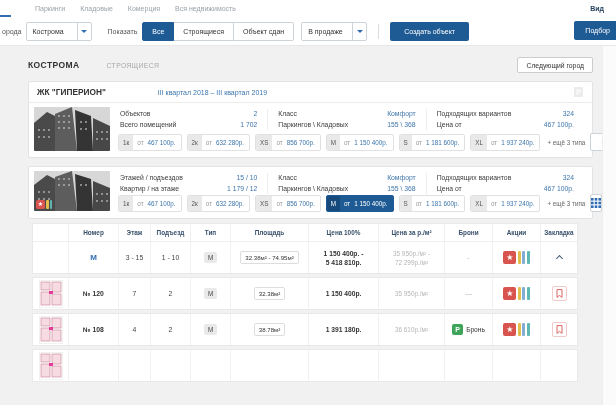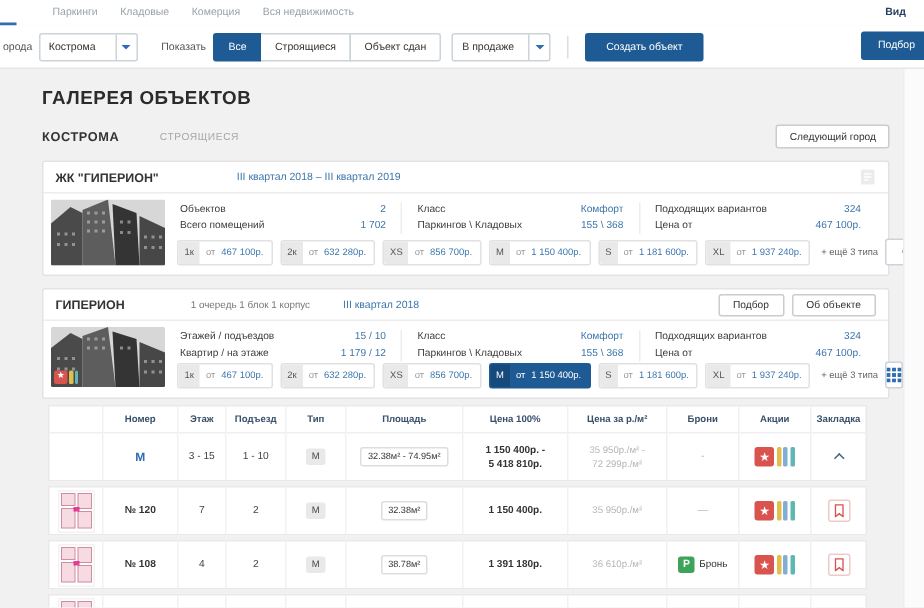--- a/index.html
+++ b/index.html
@@ -137,21 +137,20 @@
     <span class="arrow">
         <i class="tri"></i>
       </span>
   </div>
   <span class="vdiv"></span>
   <button class="btn-primary">Создать объект</button>
   <button class="btn-primary podbor-top">Подбор</button>
 </div>
 
 <div class="content">
-  <h1>ГАЛЕРЕЯ ОБЪЕКТОВ</h1>
 
   <div class="city-row">
     <span class="city-tab">КОСТРОМА</span>
     <span class="status-tab">СТРОЯЩИЕСЯ</span>
     <button class="next-city">Следующий город</button>
   </div>
 
   <section class="card complex">
     <div class="card-head">
       <span class="card-title">ЖК "ГИПЕРИОН"</span>
@@ -269,29 +268,20 @@
           <span class="more-types">+ ещё 3 типа</span>
           <button class="collapse-btn">
               <span>Свернуть</span>
             </button>
         </div>
       </div>
     </div>
   </section>
 
   <section class="card building">
-    <div class="card-head">
-      <span class="card-title">ГИПЕРИОН</span>
-      <span class="subtitle">1 очередь 1 блок 1 корпус</span>
-      <a class="date-link">III квартал 2018</a>
-      <div class="head-btns">
-        <button class="head-btn">Подбор</button>
-        <button class="head-btn">Об объекте</button>
-      </div>
-    </div>
     <div class="card-body">
       <div class="photo" style="height:40px">
         <svg width="76" height="40" viewBox="0 0 76 40">
           <rect width="76" height="40" fill="#d7d7d7"></rect>
           <polygon points="0,40 0,14 13,4 21,8 21,40" fill="#4a4a4a"></polygon>
           <polygon points="21,40 21,6 38,0 43,40" fill="#5d5d5d"></polygon>
           <polygon points="43,40 41,3 57,8 59,40" fill="#343434"></polygon>
           <polygon points="59,40 59,10 76,17 76,40" fill="#474747"></polygon>
           <g fill="#cfcfcf" opacity=".55">
             <rect x="24" y="7" width="2" height="2"></rect>

